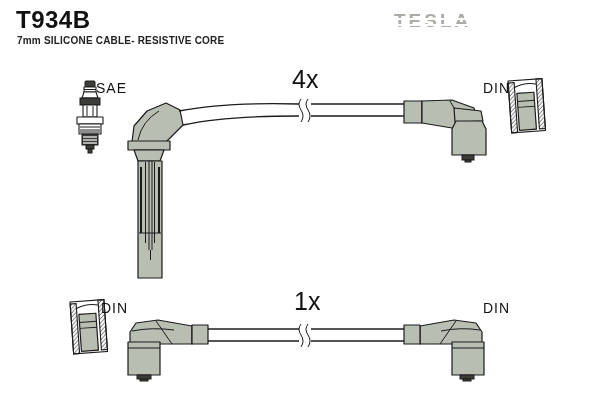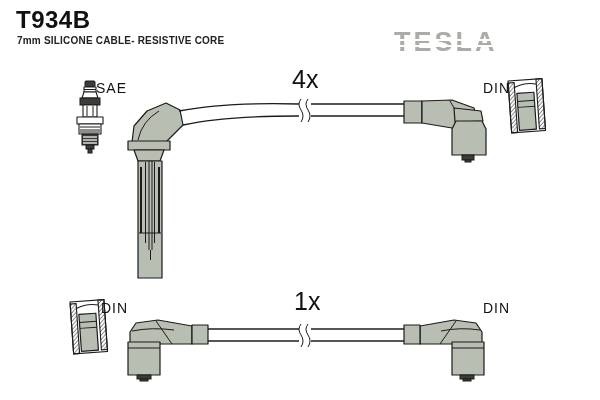--- a/index.html
+++ b/index.html
@@ -19,22 +19,22 @@
     position:absolute;left:16px;top:6px;font-size:24px;font-weight:bold;
     color:var(--text);letter-spacing:.5px;
   }
   .subtitle{
     position:absolute;left:17px;top:35px;font-size:10px;color:#222;
     letter-spacing:.2px;
     font-weight:bold;
   }
   .logo{
     position:absolute;left:394px;top:8px;width:104px;height:27px;
-    font-size:27px;font-weight:bold;color:var(--logo-gray);
-    letter-spacing:3px;line-height:26px;margin-top:21px;
+    font-size:19px;font-weight:bold;color:var(--logo-gray);
+    letter-spacing:3px;line-height:26px;
   }
   .logo .stripe{position:absolute;left:0;right:0;height:2px;background:var(--background);}
   .logo .stripe.s1{top:10px;}
   .logo .stripe.s2{top:16px;}
   svg{position:absolute;left:0;top:0;}
   .boot{fill:var(--boot-fill);stroke:var(--outline);stroke-width:1.2;stroke-linejoin:round;}
   .white-part{fill:#ffffff;stroke:var(--outline);stroke-width:1.1;stroke-linejoin:round;}
   .dark{fill:var(--tip-dark);stroke:var(--outline);stroke-width:1;}
   .cable-line{fill:none;stroke:var(--outline);stroke-width:1.3;}
   .detail{fill:none;stroke:var(--outline);stroke-width:1;}

